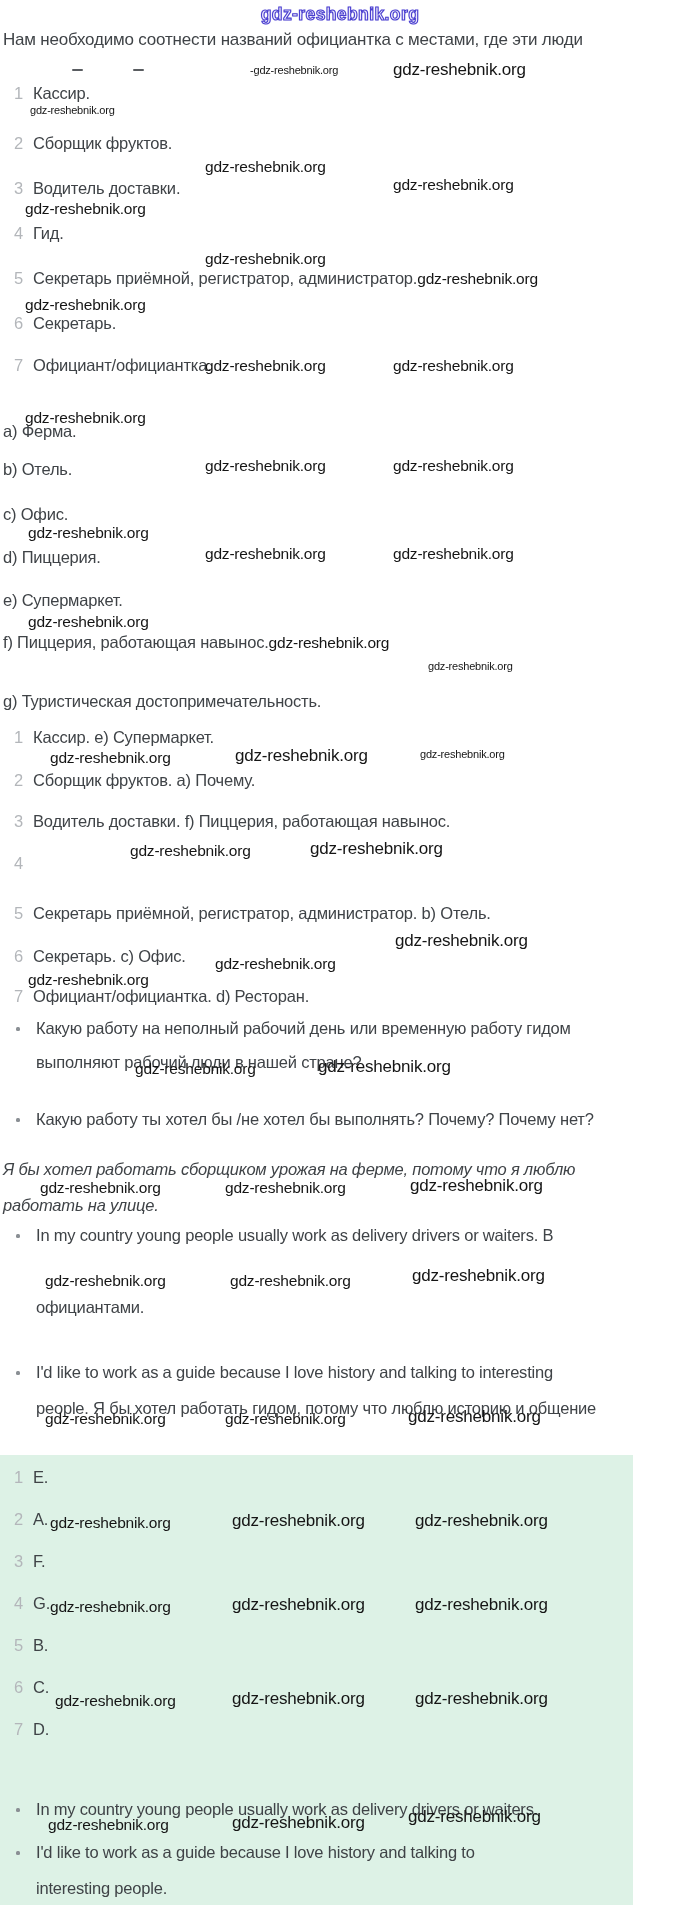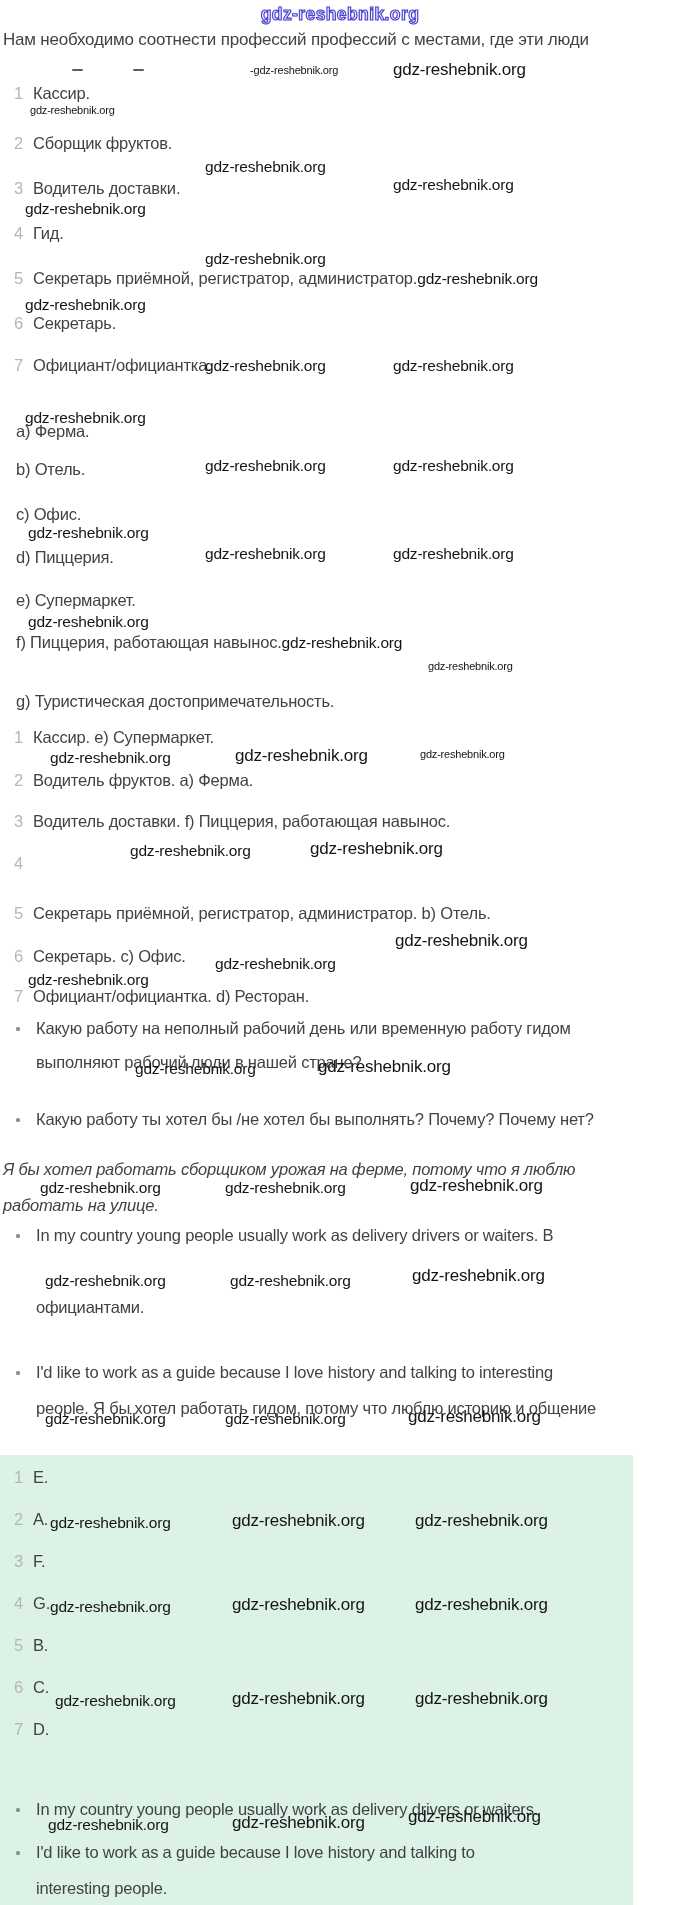--- a/index.html
+++ b/index.html
@@ -1,21 +1,21 @@
 <!DOCTYPE html>
 <html><head>
 <meta charset="utf-8">
 <style>
   html,body{margin:0;padding:0;background:#ffffff;}
   .page{position:relative;width:680px;height:1905px;background:#ffffff;overflow:hidden;
         font-family:"Liberation Sans",sans-serif;color:#3f4347;}
   .row{position:absolute;left:0;width:680px;height:22px;font-size:16.5px;letter-spacing:-0.2px;white-space:nowrap;}
   .row .num{position:absolute;left:14px;color:#b3b6ba;}
   .row .txt{position:absolute;left:33px;text-align:right;}
-  .row.letter .txt{left:16px;}
+  .row.letter .txt{left:3px;}
   .wm{position:absolute;color:#151515;font-weight:500;letter-spacing:-0.2px;white-space:nowrap;}
   .wm.sm{font-size:11px;}
   .wm.md{font-size:15.5px;}
   .wm.lg{font-size:17px;}
   .wm-inline{font-size:15.5px;color:#151515;font-weight:500;}
   .wm-top{position:absolute;left:0;right:0;top:4px;text-align:center;font-size:17.5px;font-weight:700;
           letter-spacing:.4px;color:#edebfb;-webkit-text-stroke:1.1px #4a3fd0;text-shadow:0 0 1px #4a3fd0;}
   .heading{position:absolute;left:3px;top:30px;font-size:17px;letter-spacing:-0.2px;white-space:nowrap;}
   .dash{position:absolute;width:11px;height:2px;background:#5a5d61;border-radius:1px;}
   .line{position:absolute;left:36px;font-size:16.5px;letter-spacing:-0.2px;white-space:nowrap;}
@@ -23,21 +23,21 @@
   .ital{font-style:italic;font-weight:500;}
   .dot{position:absolute;left:16px;width:4px;height:4px;border-radius:1.5px;background:#8a8f94;}
   .green-panel{position:absolute;left:0;top:1455px;width:633px;height:450px;background:#ddf2e6;}
 </style>
 </head>
 <body>
 
 <div class="page">
 
   <div class="wm-top">gdz-reshebnik.org</div>
-  <div class="heading">Нам необходимо соотнести профессий профессий с местами, где эти люди</div>
+  <div class="heading">Нам необходимо соотнести названий официантка с местами, где эти люди</div>
   <span class="dash" style="left:72px;top:69px"></span>
   <span class="dash" style="left:133px;top:69px"></span>
   <span class="wm sm" style="left:250px;top:64px">-gdz-reshebnik.org</span>
   <span class="wm lg" style="left:393px;top:60px">gdz-reshebnik.org</span>
 
   <div class="row" style="top:84px">
       <span class="num">1</span>
       <span class="txt">Кассир.</span>
     </div>
   <span class="wm sm" style="left:30px;top:104px">gdz-reshebnik.org</span>
@@ -105,21 +105,21 @@
 
   <div class="row" style="top:728px">
       <span class="num">1</span>
       <span class="txt">Кассир. e) Супермаркет.</span>
     </div>
   <span class="wm md" style="left:50px;top:749px">gdz-reshebnik.org</span>
   <span class="wm lg" style="left:235px;top:746px">gdz-reshebnik.org</span>
   <span class="wm sm" style="left:420px;top:748px">gdz-reshebnik.org</span>
   <div class="row" style="top:771px">
       <span class="num">2</span>
-      <span class="txt">Водитель фруктов. a) Ферма.</span>
+      <span class="txt">Сборщик фруктов. a) Почему.</span>
     </div>
   <div class="row" style="top:812px">
       <span class="num">3</span>
       <span class="txt">Водитель доставки. f) Пиццерия, работающая навынос.</span>
     </div>
   <span class="wm md" style="left:130px;top:842px">gdz-reshebnik.org</span>
   <span class="wm lg" style="left:310px;top:839px">gdz-reshebnik.org</span>
   <div class="row" style="top:854px">
       <span class="num">4</span>
     </div>

